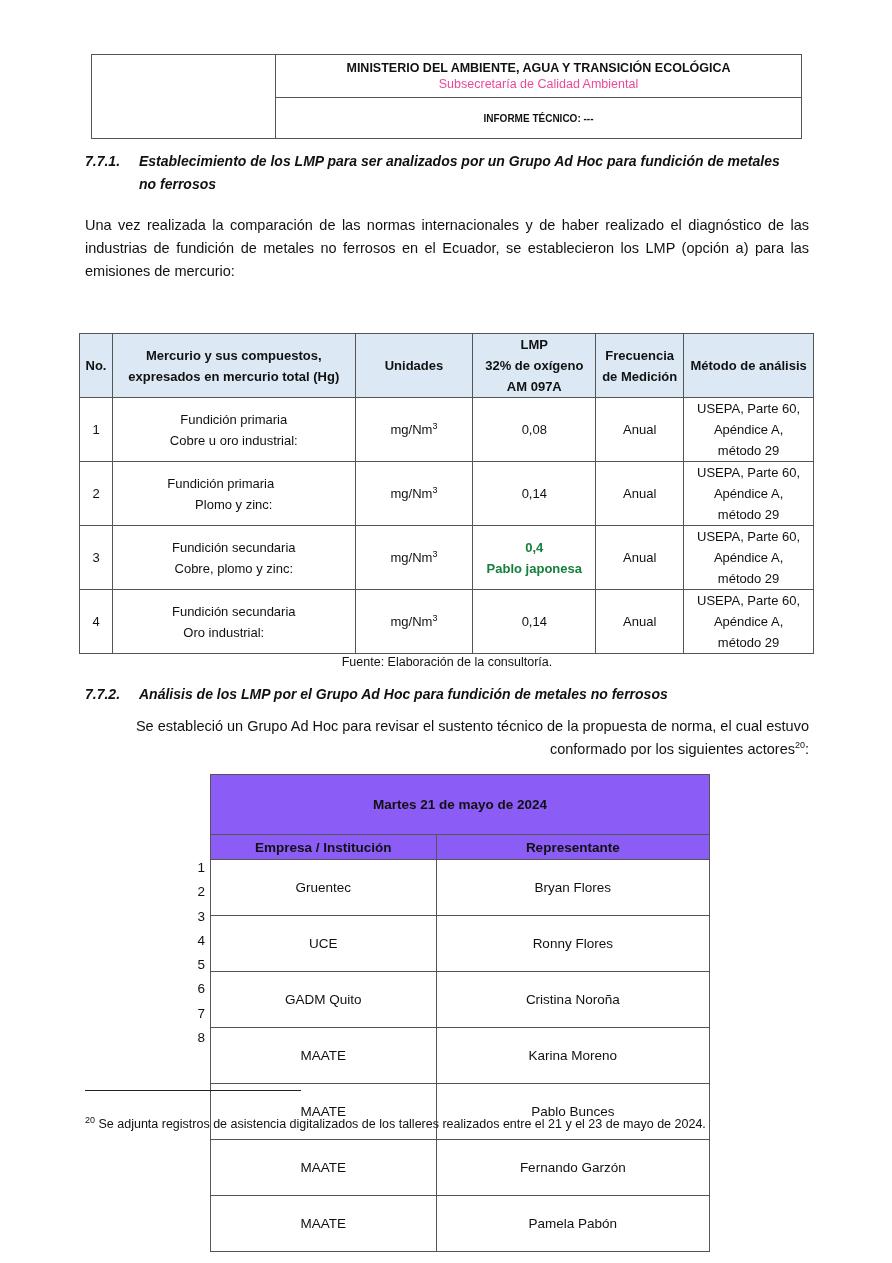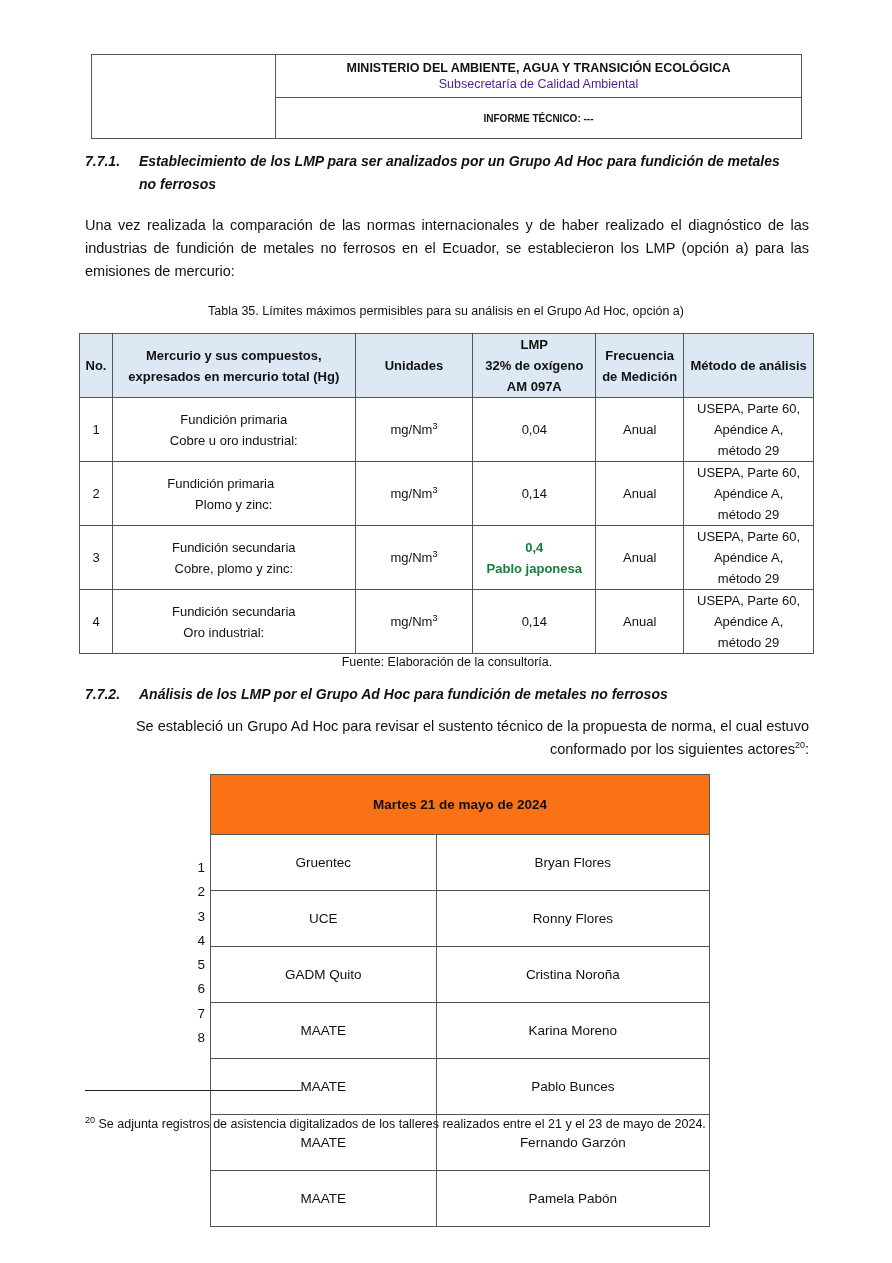--- a/index.html
+++ b/index.html
@@ -5,21 +5,21 @@
   html, body { margin: 0; padding: 0; background: #ffffff; }
   body { width: 892px; height: 1263px; position: relative; font-family: "Liberation Sans", sans-serif; color: #111; }
   .page { position: absolute; left: 0; top: 0; width: 820px; height: 1263px; border-radius: 16px; }
 
   
   .hdr { position: absolute; left: 91px; top: 54px; width: 711px; height: 85px; border: 1px solid #555; box-sizing: border-box; display: flex; }
   .hdr-logo { width: 183px; border-right: 1px solid #555; }
   .hdr-right { flex: 1; display: flex; flex-direction: column; }
   .hdr-top { height: 43px; border-bottom: 1px solid #555; text-align: center; padding-top: 5px; box-sizing: border-box; }
   .hdr-ministry { font-size: 12.5px; font-weight: bold; line-height: 16px; }
-  .hdr-sub { font-size: 12.5px; color: #4c1d95; line-height: 16px; }
+  .hdr-sub { font-size: 12.5px; color: #ec4899; line-height: 16px; }
   .hdr-bottom { flex: 1; display: flex; align-items: center; justify-content: center; font-size: 10px; font-weight: bold; }
 
   .h-section { position: absolute; left: 85px; font-style: italic; font-weight: bold; font-size: 14px; line-height: 23px; }
   .h-section .num { display: inline-block; width: 54px; }
   .h1 { top: 150px; width: 720px; }
   .h1 .cont { padding-left: 54px; display: block; }
   .h2 { top: 683px; }
 
   .para { position: absolute; left: 85px; width: 724px; font-size: 14.5px; line-height: 23px; text-align: justify; }
   .p1 { top: 214px; }
@@ -33,21 +33,21 @@
   
   table { border-collapse: collapse; }
   .lmp { position: absolute; left: 79px; top: 333px; width: 735px; font-size: 13px; }
   .lmp th, .lmp td { border: 1px solid #555; text-align: center; vertical-align: middle; padding: 0 3px; line-height: 21px; }
   .lmp th { background: #dce8f4; font-weight: bold; height: 63px; }
   .lmp td { height: 63px; }
   .red { color: #15803d; font-weight: bold; }
 
   
   .grp { position: absolute; left: 210px; top: 774px; width: 500px; font-size: 13.5px; }
-  .grp th { background: #f97316; font-weight: bold; border: 1px solid #555; }
+  .grp th { background: #8b5cf6; font-weight: bold; border: 1px solid #555; }
   .grp .title th { height: 57px; }
   .grp .cols th { height: 22px; }
   .grp td { border: 1px solid #555; text-align: center; height: 23px; padding: 16px; }
   .rownums { position: absolute; left: 193px; top: 856px; font-size: 13.5px; }
   .rownums div { height: 24.3px; line-height: 24px; text-align: right; width: 12px; }
 
   .fn-line { position: absolute; left: 85px; top: 1090px; width: 216px; border-top: 1px solid #222; }
   .fn { position: absolute; left: 85px; top: 1117px; font-size: 12.5px; }
 </style>
 </head>
@@ -66,21 +66,20 @@
     </div>
   </div>
 
   <div class="h-section h1">
     <span class="num">7.7.1.</span><span>Establecimiento de los LMP para ser analizados por un Grupo Ad Hoc para fundición de metales</span>
     <span class="cont">no ferrosos</span>
   </div>
 
   <div class="para p1">Una vez realizada la comparación de las normas internacionales y de haber realizado el diagnóstico de las industrias de fundición de metales no ferrosos en el Ecuador, se establecieron los LMP (opción a) para las emisiones de mercurio:</div>
 
-  <div class="caption cap1">Tabla 35. Límites máximos permisibles para su análisis en el Grupo Ad Hoc, opción a)</div>
 
   <table class="lmp">
     <colgroup>
       <col style="width:33px">
         <col style="width:243px">
         <col style="width:118px">
         <col style="width:123px">
         <col style="width:88px">
         <col style="width:130px">
     </colgroup>
@@ -92,21 +91,21 @@
         <th><span>LMP</span><br><span>32% de oxígeno</span><br><span>AM 097A</span></th>
         <th><span>Frecuencia</span><br><span>de Medición</span></th>
         <th>Método de análisis</th>
       </tr>
     </thead>
     <tbody>
       <tr>
         <td>1</td>
         <td><span>Fundición primaria</span><br><span>Cobre u oro industrial:</span></td>
         <td><span>mg/Nm</span><sup>3</sup></td>
-        <td>0,04</td>
+        <td>0,08</td>
         <td>Anual</td>
         <td><span>USEPA, Parte 60,</span><br><span>Apéndice A,</span><br><span>método 29</span></td>
       </tr>
       <tr>
         <td>2</td>
         <td><span style="margin-right:26px">Fundición primaria</span><br><span>Plomo y zinc:</span></td>
         <td><span>mg/Nm</span><sup>3</sup></td>
         <td>0,14</td>
         <td>Anual</td>
         <td><span>USEPA, Parte 60,</span><br><span>Apéndice A,</span><br><span>método 29</span></td>
@@ -140,20 +139,24 @@
 
   <table class="grp">
     <colgroup>
         <col style="width:226px">
         <col style="width:274px">
       </colgroup>
     <thead>
       <tr class="title">
           <th colspan="2">Martes 21 de mayo de 2024</th>
         </tr>
+      <tr class="cols">
+        <th>Empresa / Institución</th>
+        <th>Representante</th>
+      </tr>
     </thead>
     <tbody>
       <tr>
           <td>Gruentec</td>
           <td>Bryan Flores</td>
         </tr>
       <tr>
           <td>UCE</td>
           <td>Ronny Flores</td>
         </tr>

